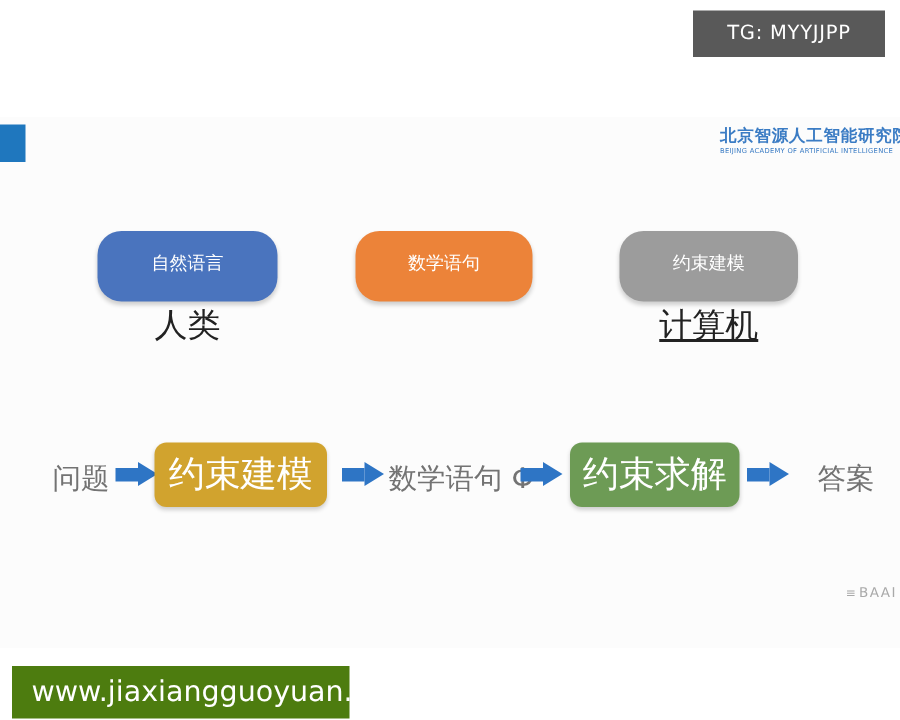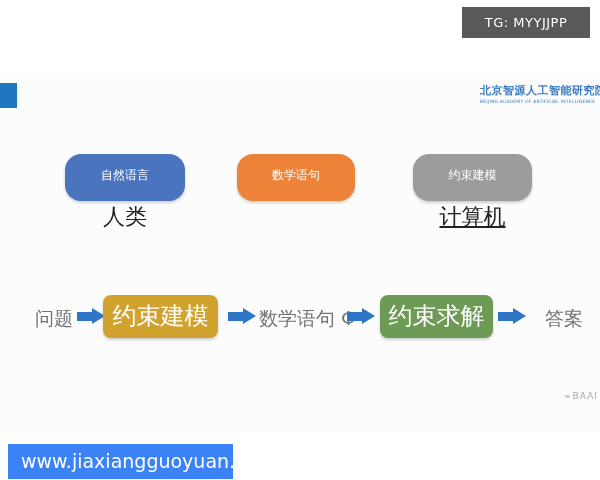--- a/index.html
+++ b/index.html
@@ -63,21 +63,21 @@
   }
   .arrow1{left:77px;} .arrow2{left:228px;} .arrow3{left:347px;} .arrow4{left:498px;}
   .t-question{left:35px;} .t-sentence{left:259px;} .t-answer{left:545px;}
 
   
   .baai-watermark{right:2px;top:391px;font-size:9px;color:#a9a9a9;letter-spacing:1px;}
   .baai-watermark .mark{font-size:8px;margin-right:1px;}
 
   
   .url-bar{
-    left:8px;top:444px;width:225px;height:35px;background:#3b82f6;
+    left:8px;top:444px;width:225px;height:35px;background:#4d7c0f;
     color:#ffffff;font-size:19px;line-height:35px;padding-left:13px;
     box-sizing:border-box;white-space:nowrap;
   }
 </style>
 </head>
 <body>
 
 <div class="abs slide-surface"></div>
 
 <div class="abs tg-badge">TG: MYYJJPP</div>

